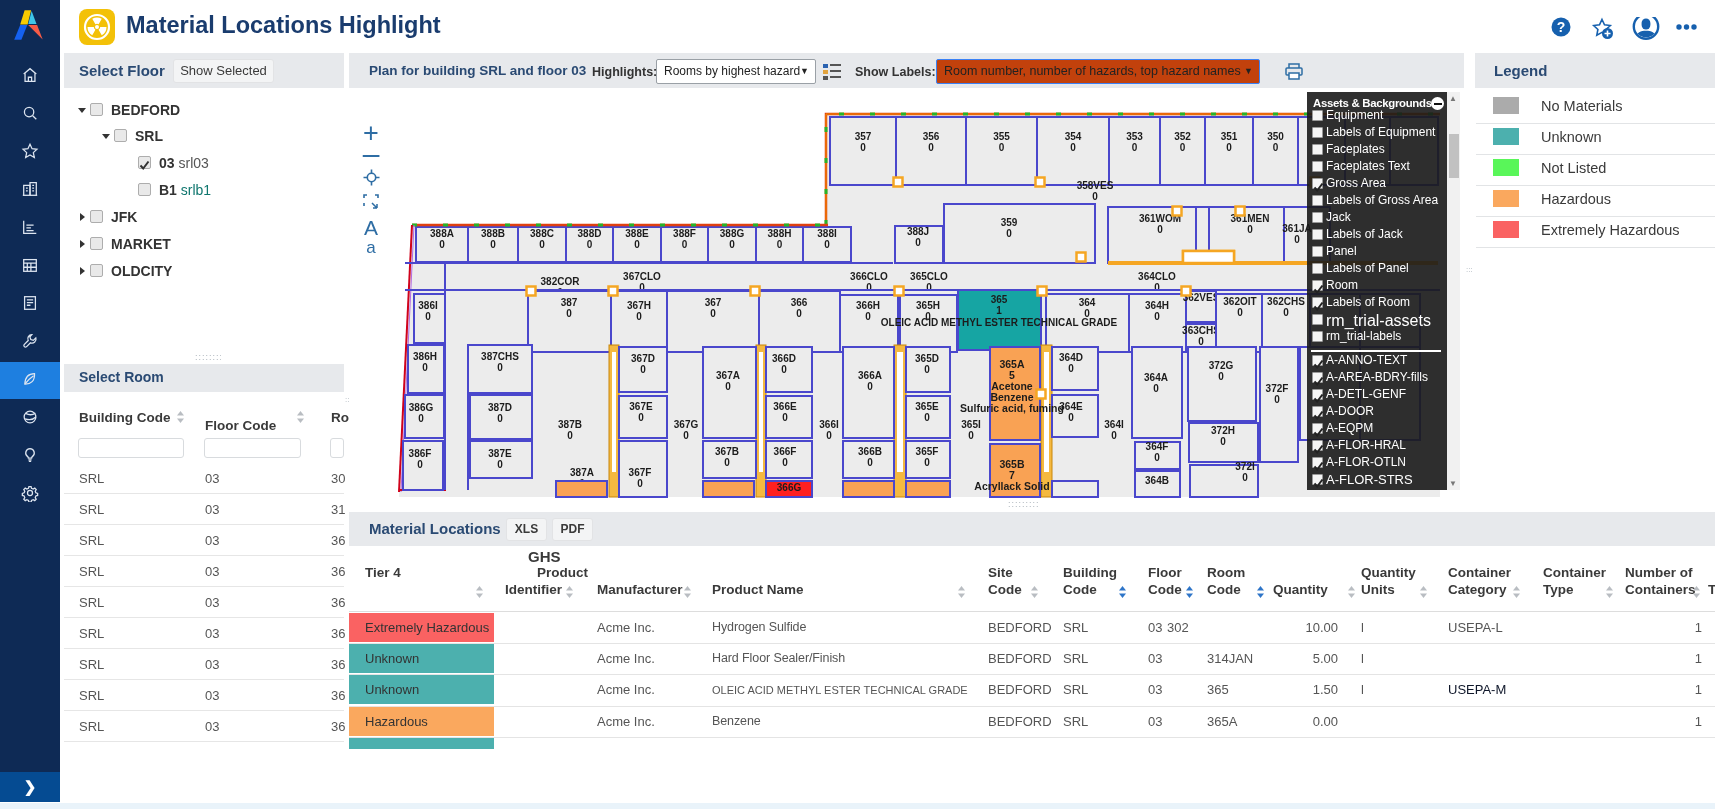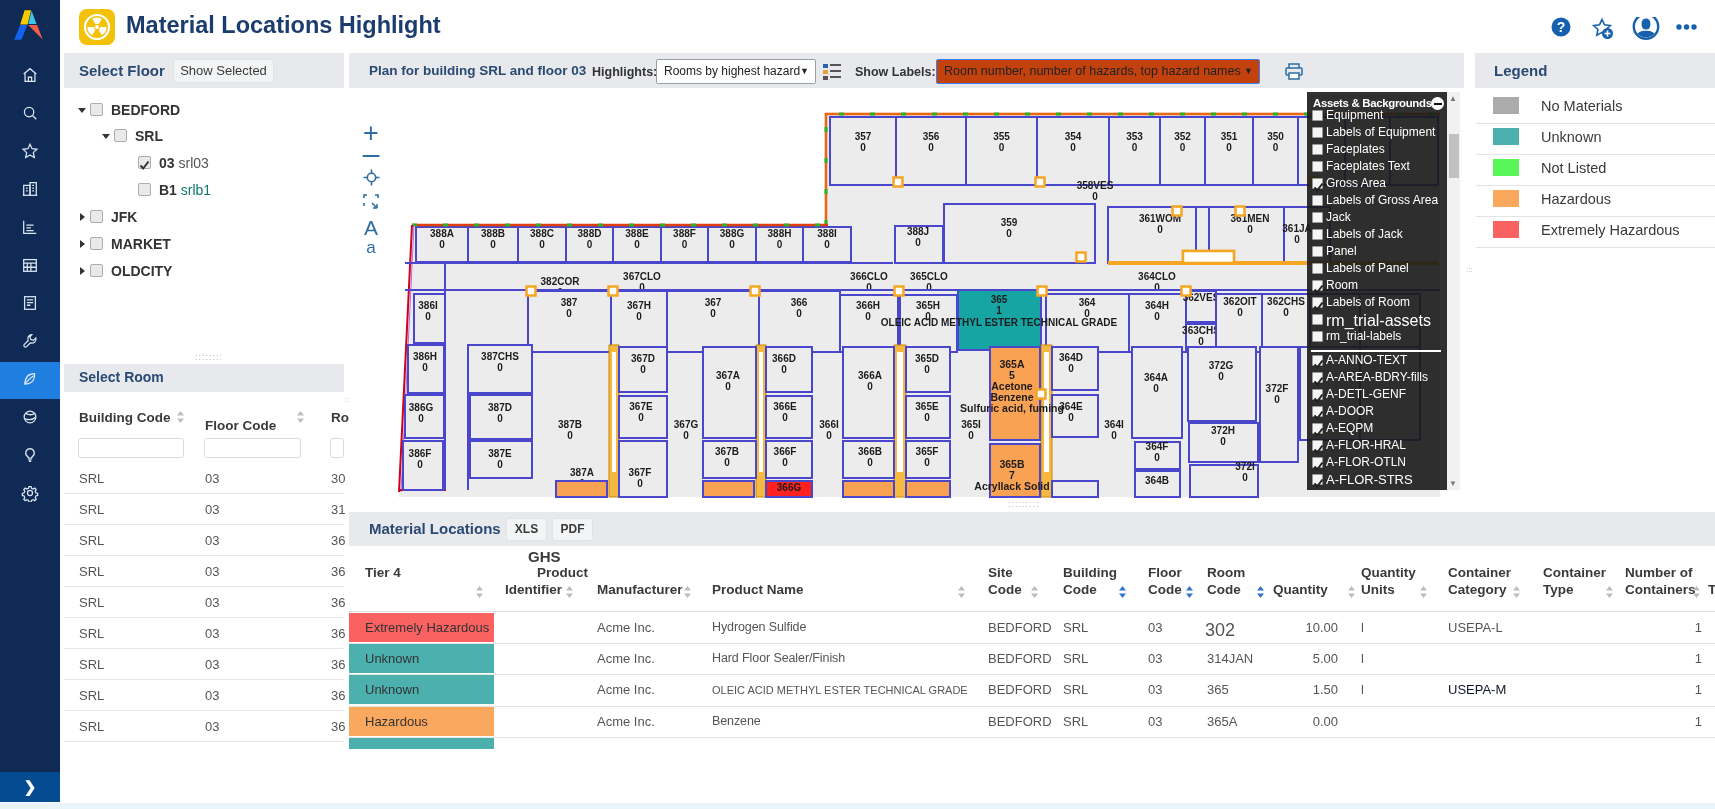--- a/index.html
+++ b/index.html
@@ -739,21 +739,21 @@
       <polygon points="4.5,13 8,8.5 1,8.5" fill="#2E75C8"></polygon>
     </svg>
     <div class="abs" style="left:349px;top:611px;width:1366px;height:1px;background:#DDDDDD;"></div>
     <div class="abs" style="left:349px;top:613px;width:145px;height:29px;background:#FA6262;"></div>
     <div class="abs" style="left:365px;top:620px;font-size:13px;color:#333;">Extremely Hazardous</div>
     <div class="abs" style="left:597px;top:620px;font-size:13px;color:#555;">Acme Inc.</div>
     <div class="abs" style="left:712px;width:273px;overflow:hidden;white-space:nowrap;top:620px;font-size:12.5px;letter-spacing:-0.1px;color:#555;white-space:nowrap;">Hydrogen Sulfide</div>
     <div class="abs" style="left:988px;top:620px;font-size:13px;color:#555;">BEDFORD</div>
     <div class="abs" style="left:1063px;top:620px;font-size:13px;color:#555;">SRL</div>
     <div class="abs" style="left:1148px;top:620px;font-size:13px;color:#555;">03</div>
-    <div class="abs" style="left:1205px;top:620px;font-size:18px;color:#555;">302</div>
+    <div class="abs" style="left:1167px;top:620px;font-size:13px;color:#555;">302</div>
     <div class="abs" style="left:1258px;top:620px;width:80px;text-align:right;font-size:13px;color:#555;">10.00</div>
     <div class="abs" style="left:1361px;top:620px;font-size:13px;color:#555;">l</div>
     <div class="abs" style="left:1448px;top:620px;font-size:13px;color:#555;">USEPA-L</div>
     <div class="abs" style="left:1630px;top:620px;width:72px;text-align:right;font-size:13px;color:#555;">1</div>
     <div class="abs" style="left:349px;top:643px;width:1366px;height:1px;background:#E4E4E4;"></div>
     <div class="abs" style="left:349px;top:644px;width:145px;height:29px;background:#4CB0AE;"></div>
     <div class="abs" style="left:365px;top:651px;font-size:13px;color:#333;">Unknown</div>
     <div class="abs" style="left:597px;top:651px;font-size:13px;color:#555;">Acme Inc.</div>
     <div class="abs" style="left:712px;width:273px;overflow:hidden;white-space:nowrap;top:651px;font-size:12.5px;letter-spacing:-0.1px;color:#555;white-space:nowrap;">Hard Floor Sealer/Finish</div>
     <div class="abs" style="left:988px;top:651px;font-size:13px;color:#555;">BEDFORD</div>

